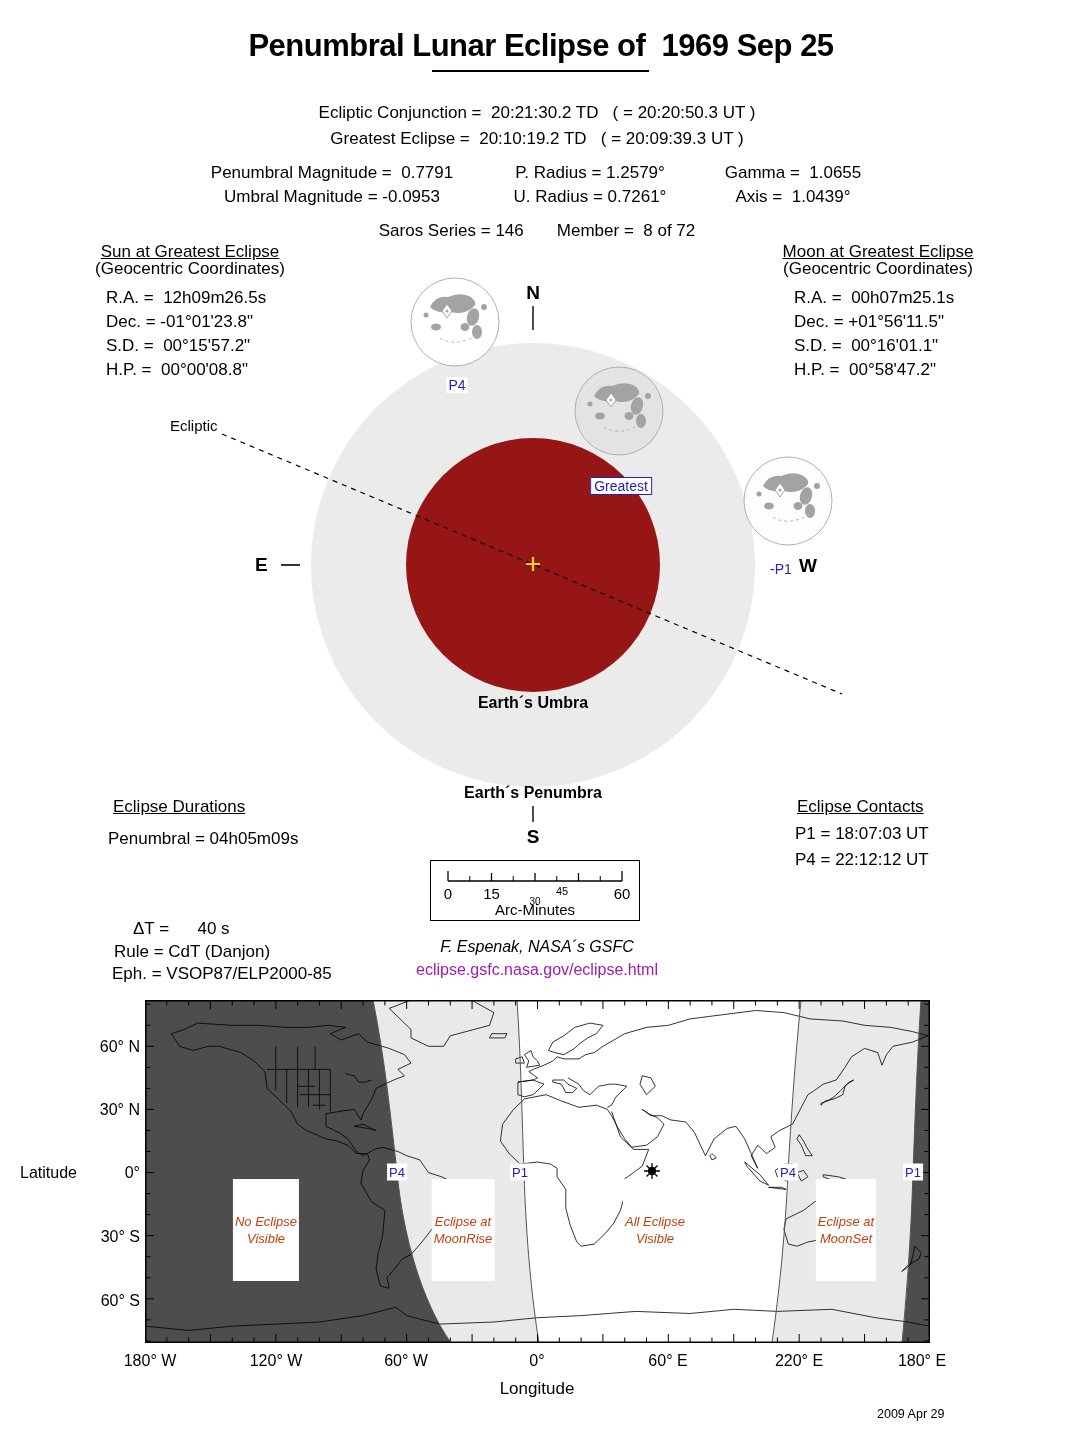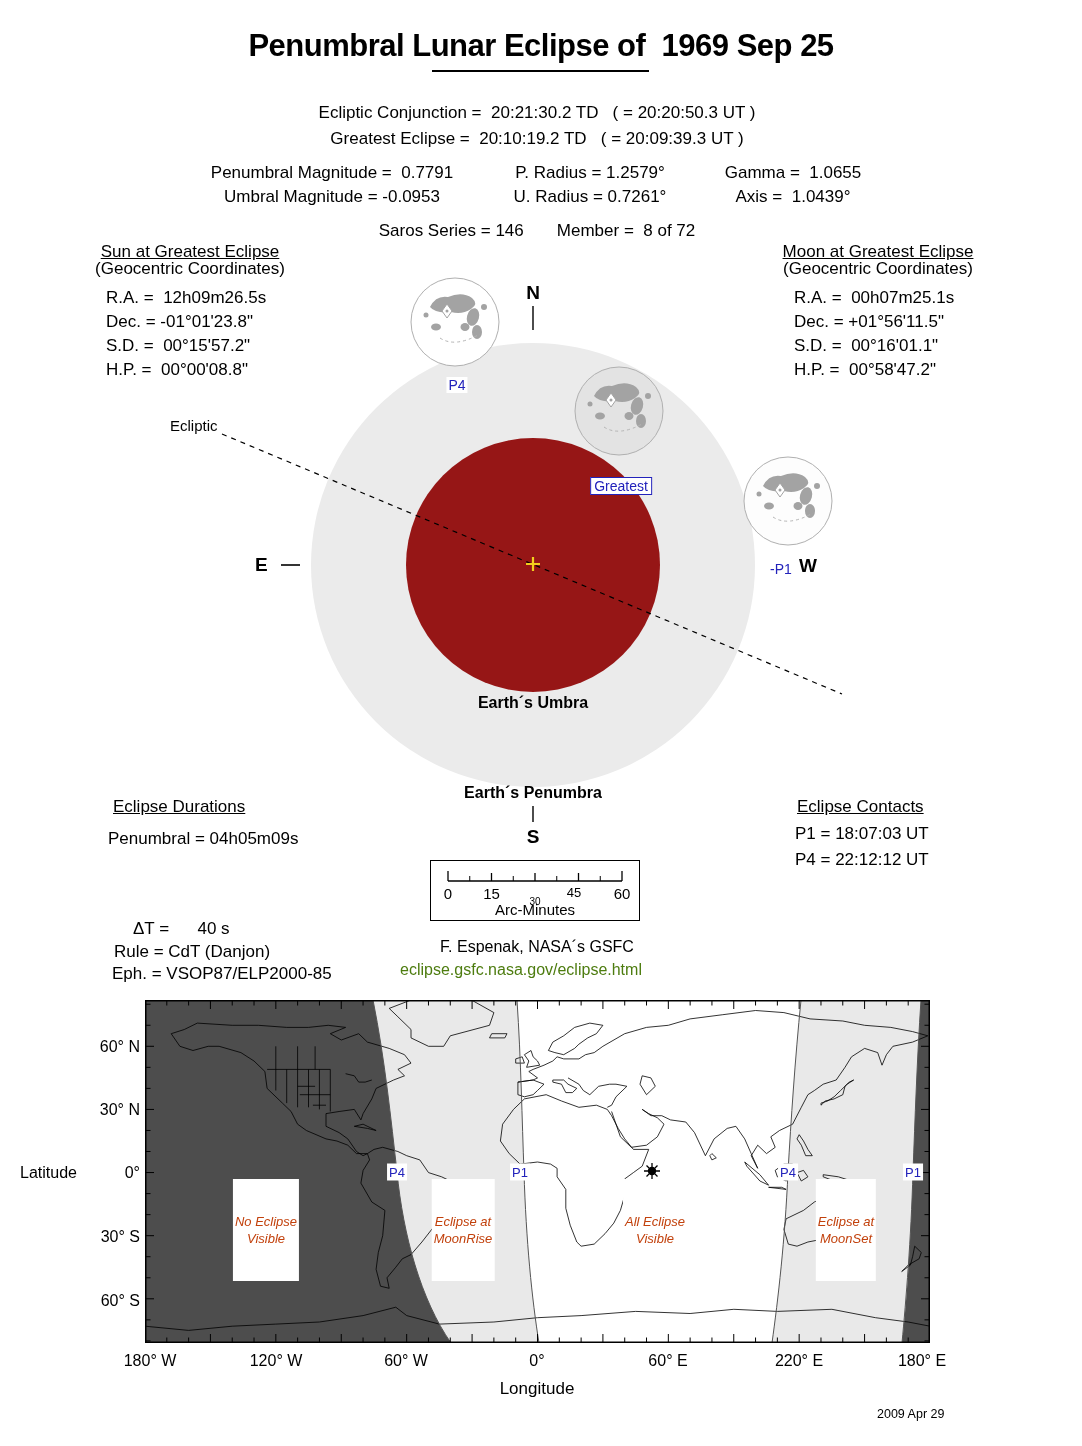--- a/index.html
+++ b/index.html
@@ -2,21 +2,21 @@
 <html><head>
 <meta charset="utf-8">
 <style>
   html,body{margin:0;padding:0}
   body{width:1082px;height:1446px;background:#fff;color:#000;
        font-family:"Liberation Sans","DejaVu Sans",sans-serif;position:relative;overflow:hidden}
   .abs{position:absolute;white-space:pre}
   .ctr{transform:translateX(-50%);text-align:right}
   .b{font-weight:bold}
   .u{text-decoration:underline}
-  .it{}
+  .it{font-style:italic}
   .blue{color:#2222bb}
   .t17{font-size:17px}
   .t16{font-size:16px}
   .svgabs{position:absolute;left:0;top:0}
   .maplab{position:absolute;transform:translate(-50%,-50%);background:#fff;
           padding:0 2px;text-align:center;font-size:13px;line-height:17px;white-space:pre}
   .maplab.red{color:#c2410c;font-style:italic}
   .maplab.blue{color:#2222bb}
   .latlab{position:absolute;font-size:16px;text-align:right;width:70px;white-space:pre}
   .lonlab{position:absolute;font-size:16px;transform:translateX(-50%);white-space:pre}
@@ -122,31 +122,31 @@
     <line x1="147.5" y1="20" x2="147.5" y2="12" stroke="#000" stroke-width="1.3"></line>
     <line x1="191" y1="20" x2="191" y2="10" stroke="#000" stroke-width="1.3"></line>
     <line x1="38.75" y1="20" x2="38.75" y2="15" stroke="#000" stroke-width="1"></line>
     <line x1="82.25" y1="20" x2="82.25" y2="15" stroke="#000" stroke-width="1"></line>
     <line x1="125.75" y1="20" x2="125.75" y2="15" stroke="#000" stroke-width="1"></line>
     <line x1="169.25" y1="20" x2="169.25" y2="15" stroke="#000" stroke-width="1"></line>
   </svg>
   <div class="abs ctr" style="left:17px;top:24px;font-size:15px">0</div>
   <div class="abs ctr" style="left:60.5px;top:24px;font-size:15px">15</div>
   <div class="abs ctr" style="left:104px;top:35px;font-size:10px">30</div>
-  <div class="abs ctr" style="left:143px;top:24px;font-size:13px">45</div>
+  <div class="abs ctr" style="left:131px;top:24px;font-size:11px">45</div>
   <div class="abs ctr" style="left:191px;top:24px;font-size:15px">60</div>
   <div class="abs ctr" style="left:104px;top:40px;font-size:15px">Arc-Minutes</div>
 </div>
 
 <div class="abs t17" style="left:133px;top:919px">ΔT =      40 s</div>
 <div class="abs t17" style="left:114px;top:942px">Rule = CdT (Danjon)</div>
 <div class="abs t17" style="left:112px;top:964px">Eph. = VSOP87/ELP2000-85</div>
 
 <div class="abs ctr it t16" style="left:537px;top:938px">F. Espenak, NASA´s GSFC</div>
-<div class="abs ctr t16" style="left:521px;top:961px;color:#4d7c0f">eclipse.gsfc.nasa.gov/eclipse.html</div>
+<div class="abs ctr t16" style="left:537px;top:961px;color:#a21caf">eclipse.gsfc.nasa.gov/eclipse.html</div>
 
 <div class="abs" style="left:145px;top:1000px;width:785px;height:343px">
   <svg id="map-svg" width="785" height="343" style="position:absolute;left:0;top:0">
     <rect x="0" y="0" width="785" height="343" fill="#4d4d4d"></rect>
     <path d="M228,0 C240,60 246,120 252,172 C258,235 276,300 306,343 L757,343 C762,300 766,235 768,172 C770,120 772,60 776,0 Z" fill="#e9e9e9"></path>
     <path d="M372,0 C376,60 377,120 379,172 C381,240 387,300 394,343 L627,343 C633,300 640,240 643,172 C646,120 650,60 656,0 Z" fill="#ffffff"></path>
     <g id="coast" fill="none" stroke="#000" stroke-width="0.8" stroke-linejoin="round">
         <polyline points="26.2,33.7 34.9,46.3 48.0,50.5 63.2,46.3 74.1,46.3 95.9,52.6 109.0,61.0 119.9,71.5 122.1,88.4 137.4,103.1 146.1,111.5 152.6,124.2 161.4,130.5 181.0,138.9 191.9,141.0 202.8,145.2 211.5,153.6 222.4,153.6 218.1,155.7 211.5,151.5 202.8,138.9 194.1,132.6 181.0,126.3 181.0,113.6 194.1,111.5 209.3,109.4 215.9,119.9 218.1,113.6 226.8,98.9 231.1,88.4 239.9,84.2 248.6,80.0 259.5,75.8 252.9,69.4 266.0,63.1 259.5,54.7 244.2,48.4 222.4,42.1 213.7,33.7 196.3,40.0 185.3,33.7 200.6,27.4 183.2,25.3 163.5,27.4 141.7,27.4 113.4,25.3 87.2,25.3 52.3,23.1 39.3,29.5 26.2,33.7"></polyline>
         <polyline points="122.1,69.4 185.3,69.4"></polyline>
         <polyline points="185.3,69.4 185.3,111.5"></polyline>

